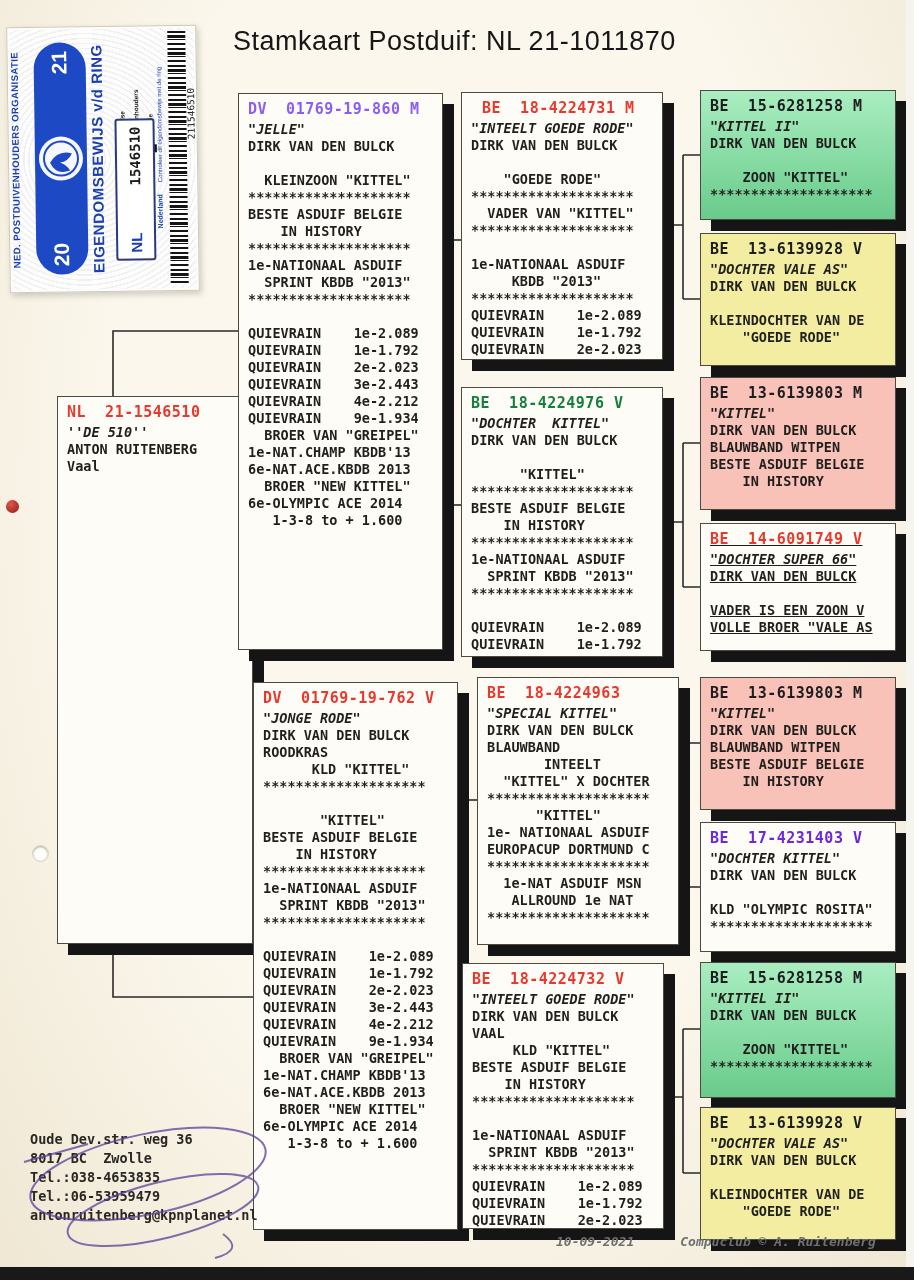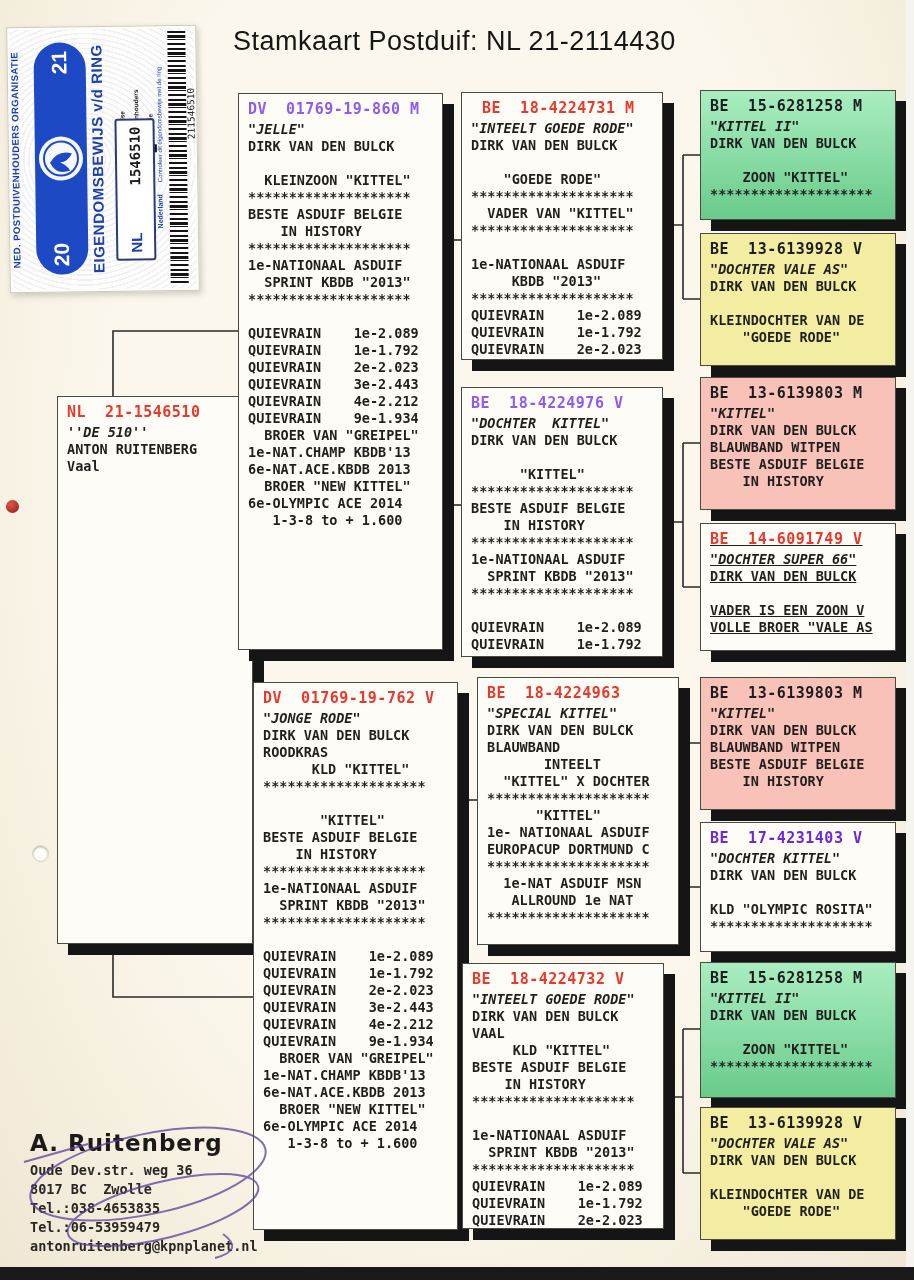--- a/index.html
+++ b/index.html
@@ -93,21 +93,21 @@
       <path d="M443 505 L461 505"></path>
       <path d="M458 800 L477 800"></path>
       <path d="M458 1092 L462 1092"></path>
       <path d="M663 225 L683 225 M683 155 L683 299 M683 155 L700 155 M683 299 L700 299"></path>
       <path d="M663 522 L683 522 M683 443 L683 587 M683 443 L700 443 M683 587 L700 587"></path>
       <path d="M679 815 L688 815 M688 743 L688 887 M688 743 L700 743 M688 887 L700 887"></path>
       <path d="M664 1097 L683 1097 M683 1029 L683 1173 M683 1029 L700 1029 M683 1173 L700 1173"></path>
     </g>
   </svg>
 
-  <div id="title">Stamkaart Postduif: NL  21-2114430</div>
+  <div id="title">Stamkaart Postduif: NL  21-1011870</div>
 
   <div id="sticker">
     <div id="st-org" class="vtext">NED. POSTDUIVENHOUDERS ORGANISATIE</div>
     <div id="st-badge">
       <span class="styear">21</span>
       <span id="st-logo">
         <svg width="38" height="38" viewBox="0 0 38 38">
           <circle cx="19" cy="19" r="17" fill="none" stroke="#1e49c4" stroke-width="2"></circle>
           <path d="M8 23 q8 -13 22 -9 q-4 8 -12 9 q6 2 10 8 q-14 5 -20 -8 z" fill="#1e49c4"></path>
         </svg>
@@ -204,21 +204,21 @@
         <div class="bline">********************</div>
         <div class="bline"></div>
         <div class="bline">1e-NATIONAAL ASDUIF</div>
         <div class="bline">     KBDB "2013"</div>
         <div class="bline">********************</div>
         <div class="bline">QUIEVRAIN    1e-2.089</div>
         <div class="bline">QUIEVRAIN    1e-1.792</div>
         <div class="bline">QUIEVRAIN    2e-2.023</div>
       </div>
       <div class="pbox bg-white" id="b-gp2" style="background-color: rgb(253, 252, 246);">
-        <div class="ring" style="color: #8b5cf6;">BE  18-4224976 V</div>
+        <div class="ring" style="color: #15803d;">BE  18-4224976 V</div>
         <div class="bname">"DOCHTER  KITTEL"</div>
         <div class="bline">DIRK VAN DEN BULCK</div>
         <div class="bline"></div>
         <div class="bline">      "KITTEL"</div>
         <div class="bline">********************</div>
         <div class="bline">BESTE ASDUIF BELGIE</div>
         <div class="bline">    IN HISTORY</div>
         <div class="bline">********************</div>
         <div class="bline">1e-NATIONAAL ASDUIF</div>
         <div class="bline">  SPRINT KBDB "2013"</div>
@@ -320,36 +320,39 @@
         <div class="ring" style="color: rgb(29, 29, 31);">BE  13-6139928 V</div>
         <div class="bname">"DOCHTER VALE AS"</div>
         <div class="bline">DIRK VAN DEN BULCK</div>
         <div class="bline"></div>
         <div class="bline">KLEINDOCHTER VAN DE</div>
         <div class="bline">    "GOEDE RODE"</div>
       </div>
     </div>
 
   <div id="owner">
-    <div class="oname">A. Ruitenberg</div>
     <div class="oline">Oude Dev.str. weg 36</div>
     <div class="oline">8017 BC  Zwolle</div>
     <div class="oline">Tel.:038-4653835</div>
     <div class="oline">Tel.:06-53959479</div>
     <div class="oline">antonruitenberg@kpnplanet.nl</div>
   </div>
 
   <svg id="signature" width="270" height="150">
     <g stroke="#5a3f98" stroke-width="2" fill="none" opacity=".75">
       <ellipse cx="130" cy="52" rx="120" ry="40" transform="rotate(-12 130 52)"></ellipse>
       <ellipse cx="145" cy="88" rx="98" ry="28" transform="rotate(-14 145 88)"></ellipse>
       <path d="M6 40 L70 22"></path>
       <path d="M205 112 q22 16 -8 24"></path>
     </g>
   </svg>
 
+  <div id="footer">
+    <span>10-09-2021</span>
+    <span>Compuclub © A. Ruitenberg</span>
+  </div>
 
   <div id="red-dot"></div>
   <div id="punch-hole"></div>
   <div id="right-edge"></div>
   <div id="bottom-edge"></div>
 
 </div>
 
 </body></html>

